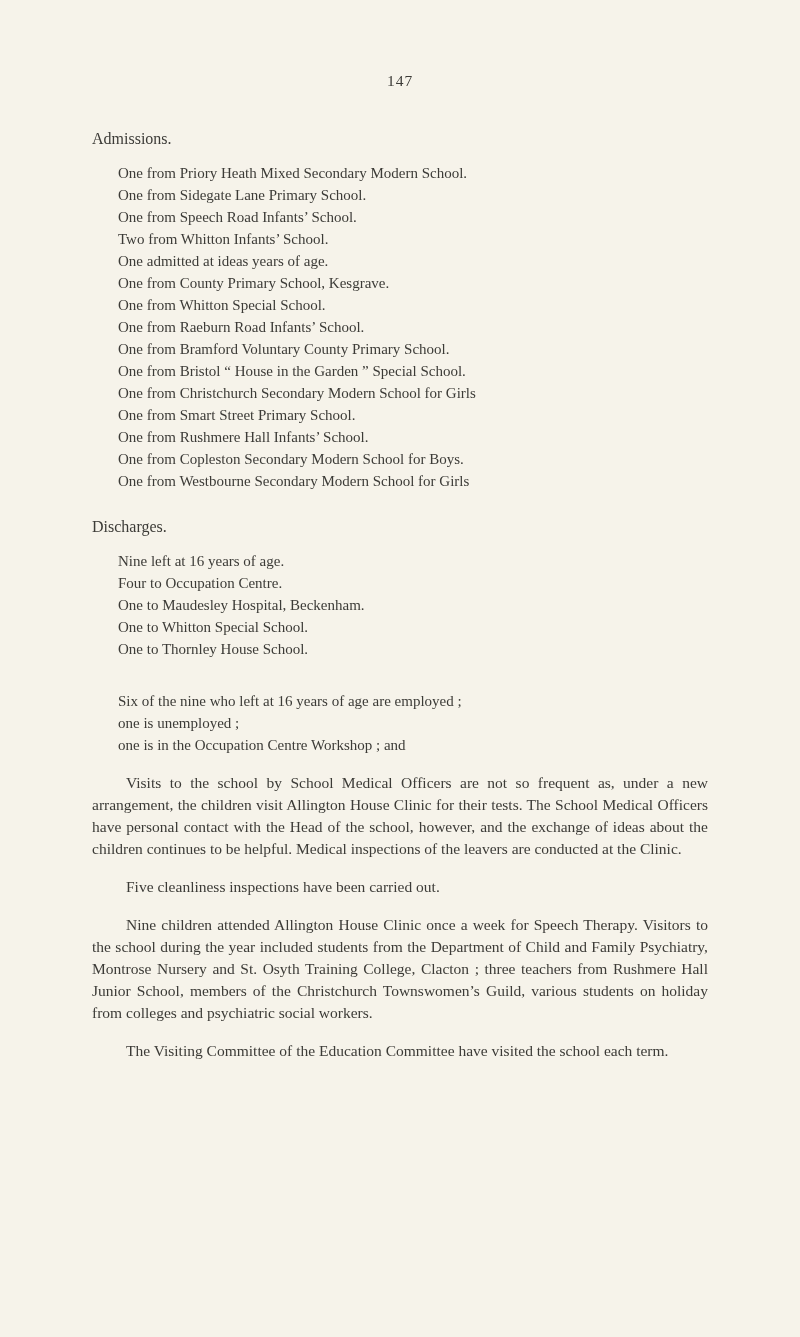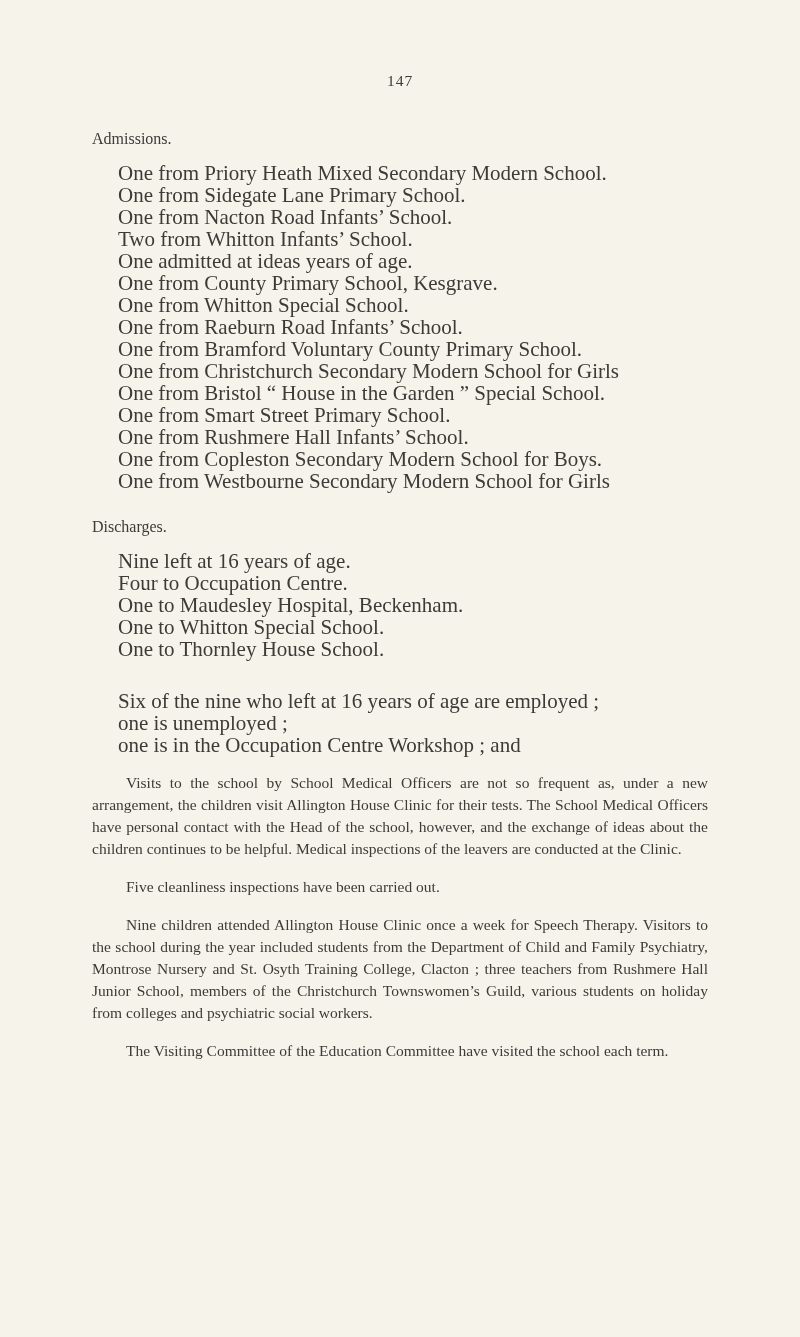--- a/index.html
+++ b/index.html
@@ -29,21 +29,21 @@
     margin-bottom: 40px;
   }
   .section-heading {
     font-size: 16px;
     margin: 26px 0 14px 0;
   }
   .list-block {
     margin-left: 26px;
   }
   .list-line {
-    font-size: 21px;
+    font-size: 15px;
     line-height: 22px;
     white-space: nowrap;
   }
   .indent-para {
     margin-left: 26px;
     margin-top: 30px;
   }
   .para {
     font-size: 15.5px;
     line-height: 22px;
@@ -57,29 +57,29 @@
 
 <div class="page">
 
   <div class="page-number">147</div>
 
   <div class="section-heading">Admissions.</div>
 
   <div class="list-block">
       <div class="list-line">One from Priory Heath Mixed Secondary Modern School.</div>
       <div class="list-line">One from Sidegate Lane Primary School.</div>
-      <div class="list-line">One from Nacton Road Infants’ School.</div>
+      <div class="list-line">One from Speech Road Infants’ School.</div>
       <div class="list-line">Two from Whitton Infants’ School.</div>
       <div class="list-line">One admitted at ideas years of age.</div>
       <div class="list-line">One from County Primary School, Kesgrave.</div>
       <div class="list-line">One from Whitton Special School.</div>
       <div class="list-line">One from Raeburn Road Infants’ School.</div>
       <div class="list-line">One from Bramford Voluntary County Primary School.</div>
+      <div class="list-line">One from Bristol “ House in the Garden ” Special School.</div>
       <div class="list-line">One from Christchurch Secondary Modern School for Girls</div>
-      <div class="list-line">One from Bristol “ House in the Garden ” Special School.</div>
       <div class="list-line">One from Smart Street Primary School.</div>
       <div class="list-line">One from Rushmere Hall Infants’ School.</div>
       <div class="list-line">One from Copleston Secondary Modern School for Boys.</div>
       <div class="list-line">One from Westbourne Secondary Modern School for Girls</div>
     </div>
 
   <div class="section-heading">Discharges.</div>
 
   <div class="list-block">
       <div class="list-line">Nine left at 16 years of age.</div>

